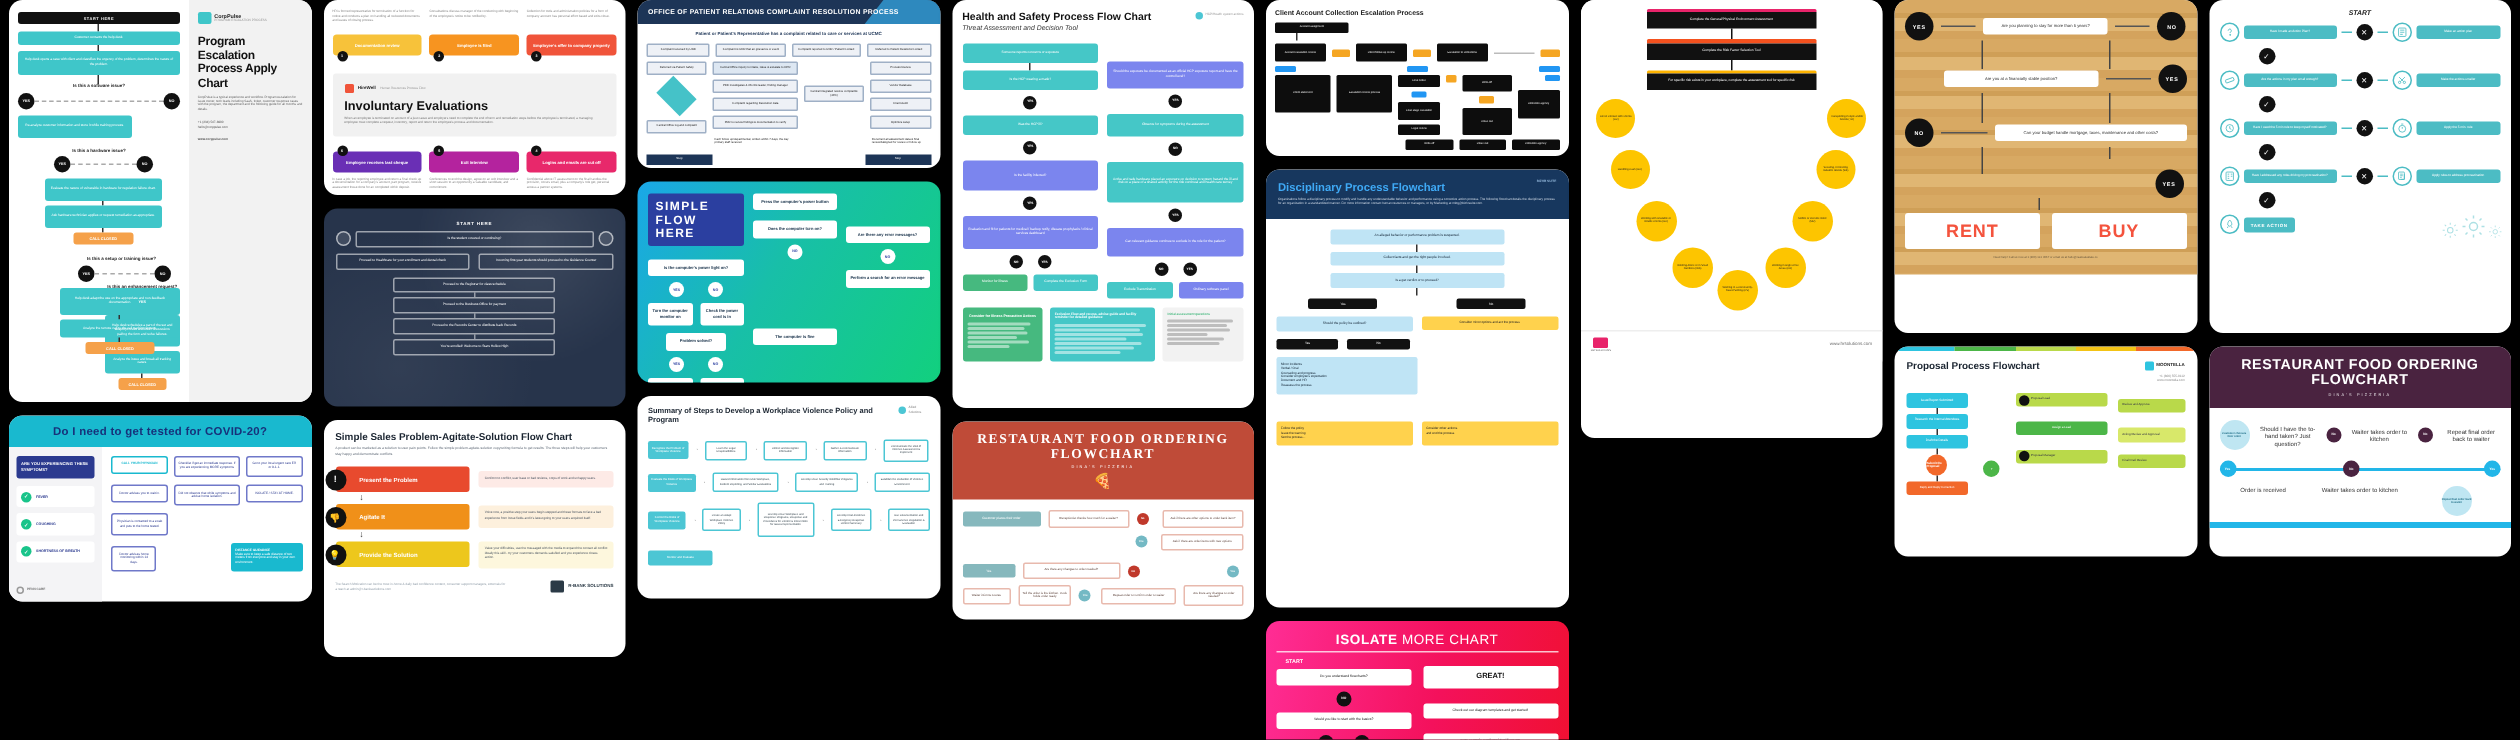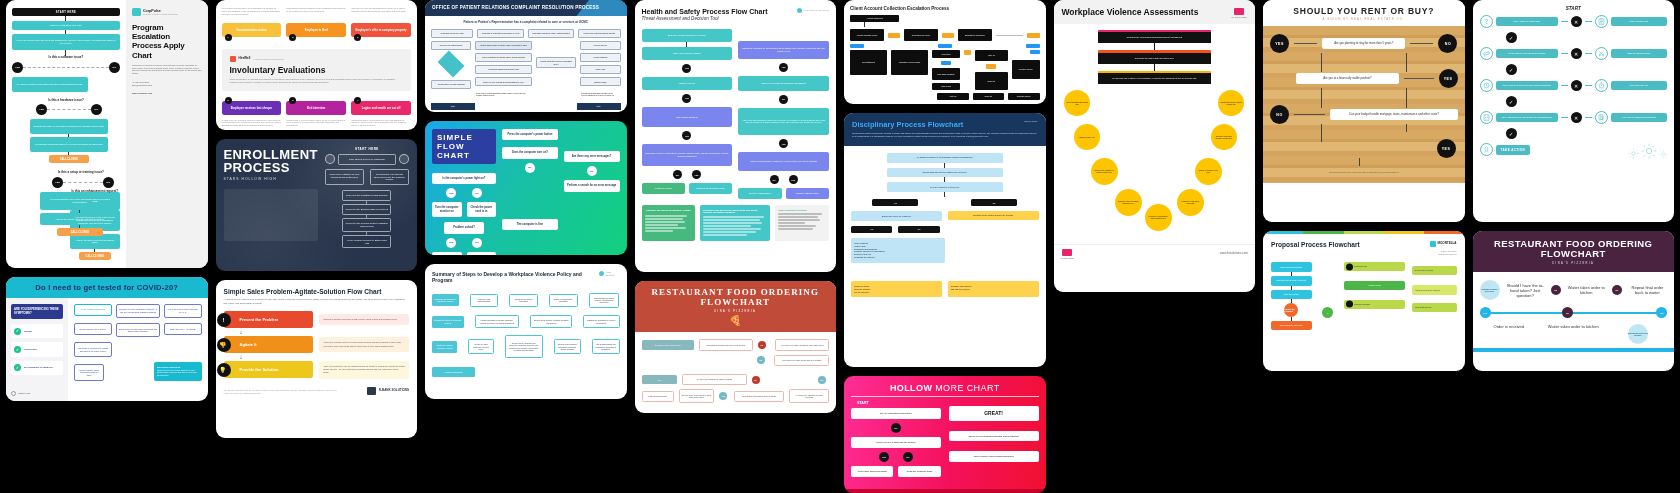--- a/index.html
+++ b/index.html
@@ -402,25 +402,20 @@
             <span>Logins and emails are cut off</span>
             <span class="num" style="top:-4px;bottom:auto">4</span>
           </div>
           <div class="tiny" style="color:#888;margin-top:4px">Confidential above IT assessment on the final handles the provision, occurs email, plus a company's role get, personal access a partner systems.</div>
         </div>
       </div>
     </div>
 
     <div class="card c3" style="height:132px">
       <div style="position:relative;z-index:2;display:flex;gap:7px">
-        <div style="flex:1">
-          <h2>ENROLLMENT PROCESS</h2>
-          <div class="sub">STARS HOLLOW HIGH</div>
-          <div style="margin-top:8px;height:52px;background:rgba(255,255,255,.08);border-radius:2px"></div>
-        </div>
         <div style="flex:1.35">
           <div class="t3 ctr" style="font-weight:bold;letter-spacing:.5px">START HERE</div>
           <div style="display:flex;align-items:center;gap:3px;margin-top:2px">
             <span class="cir"></span>
             <span class="bx" style="flex:1">Is the student covered or continuing?</span>
             <span class="cir"></span>
           </div>
           <div style="display:flex;gap:6px;margin-top:4px">
             <div class="bx" style="flex:1">Proceed to Healthcare for your enrollment and dental check</div>
             <div class="bx" style="flex:1">Incoming first-year students should proceed to the Guidance Counter</div>
@@ -523,21 +518,21 @@
           <div style="flex:1;background:#1d3557;color:#fff;font-size:2px;text-align:center;padding:2.4px">Stop</div>
           <div style="flex:2.4"></div>
           <div style="flex:1;background:#1d3557;color:#fff;font-size:2px;text-align:center;padding:2.4px">Stop</div>
         </div>
       </div>
     </div>
 
     <div class="card c5" style="height:134px">
       <div style="display:flex;gap:6px;align-items:flex-start">
         <div style="flex:1.15">
-          <div class="ttl">SIMPLE FLOW CHART</div>
+          <div class="ttl">SIMPLE FLOW HERE</div>
           <div class="wbx" style="margin-top:9px">Is the computer's power light on?</div>
           <div style="display:flex;gap:16px;justify-content:center;margin-top:4px">
             <div class="dot yn">YES</div>
             <div class="dot yn">NO</div>
           </div>
           <div style="display:flex;gap:5px;margin-top:4px">
             <div class="wbx" style="flex:1">Turn the computer monitor on</div>
             <div class="wbx" style="flex:1">Check the power cord is in</div>
           </div>
           <div class="wbx" style="margin-top:5px;width:62%;margin-left:auto;margin-right:auto">Problem solved?</div>
@@ -800,21 +795,21 @@
         </div>
       </div>
       <div style="display:flex;gap:4px;margin-top:3px;padding-left:46%">
         <div class="bk" style="flex:1">Write-off</div>
         <div class="bk" style="flex:1">Close out</div>
         <div class="bk" style="flex:1">Collection agency</div>
       </div>
 
     </div>
 
-    <div class="card c8" style="height:254px">
+    <div class="card c8" style="height:292px">
       <div class="band">
         <div style="display:flex;justify-content:space-between;align-items:flex-start">
           <h3>Disciplinary Process Flowchart</h3>
           <span class="tiny" style="color:#8fb4d8;font-weight:bold">BIZHR SUITE</span>
         </div>
         <p>Organizations follow a disciplinary process to modify and handle any understandable behavior and performance using a corrective action process. The following flowchart details the disciplinary process for an organization in a standardized manner. For more information contact human resources or managers, or by Marketing at mktg@bizhrsuite.com.</p>
       </div>
       <div class="bd">
         <div style="width:62%;margin:0 auto">
           <div class="lb">An alleged behavior or performance problem is suspected.</div>
@@ -867,21 +862,21 @@
           <div style="flex:1;background:#ffd24d;border-radius:1.5px;padding:4px 3px">
             <div class="tiny">Consider other actions</div>
             <div class="tiny">and end the process</div>
           </div>
         </div>
       </div>
     </div>
 
     <div class="card c16" style="height:117px">
       <h3>
-        <b>HOLLOW</b>
+        <b>ISOLATE</b>
         <span>MORE CHART</span>
       </h3>
       <div style="display:flex;gap:8px">
         <div style="flex:1">
           <div class="st">START</div>
           <div class="wbx">Do you understand flowcharts?</div>
           <div class="dot yn" style="margin:4px auto">NO</div>
           <div class="wbx" style="margin-top:3px">Would you like to start with the basics?</div>
           <div style="display:flex;gap:14px;justify-content:center;margin:4px 0">
             <div class="dot yn">YES</div>
@@ -901,27 +896,20 @@
           <div class="wbx">www.example.com/templates/diagrams</div>
         </div>
       </div>
       <div style="position:absolute;left:0;right:0;bottom:0;height:4px;background:#c6002e"></div>
     </div>
   </div>
 
   <div class="col">
 
     <div class="card c9" style="height:292px">
-      <div class="top">
-        <h3>Workplace Violence Assessments</h3>
-        <div style="display:flex;flex-direction:column;align-items:center;gap:1px">
-          <span style="width:10px;height:7px;background:#e8246a;border-radius:1px;display:inline-block"></span>
-          <span style="font-size:1.8px;color:#555;letter-spacing:.2px">HR SOLUTIONS</span>
-        </div>
-      </div>
       <div class="bd">
         <div style="width:60%;margin:0 auto">
           <div class="cap" style="background:#e8246a;border-radius:1px 1px 0 0"></div>
           <div class="blk">Complete the General/Physical Environment Assessment</div>
           <div class="vline" style="height:7px;background:#111;width:1.4px"></div>
           <div class="cap" style="background:#f4511e;border-radius:1px 1px 0 0"></div>
           <div class="blk">Complete the Risk Factor Selection Tool</div>
           <div class="vline" style="height:7px;background:#111;width:1.4px"></div>
           <div class="cap" style="background:#fdb300;border-radius:1px 1px 0 0"></div>
           <div class="blk">For specific risk exists in your workplace, complete the assessment tool for specific risk</div>
@@ -959,24 +947,20 @@
         </div>
         <span class="t3" style="color:#666">www.hrsolutions.com</span>
       </div>
     </div>
 
   </div>
 
   <div class="col">
 
     <div class="card c10" style="height:222px">
-      <div class="hd">
-        <h3>SHOULD YOU RENT OR BUY?</h3>
-        <div class="s">A GUIDE BY REAL REAL ESTATE CO.</div>
-      </div>
       <div class="wood">
         <div style="display:flex;align-items:center;gap:5px">
           <div class="dot yn">YES</div>
           <div style="flex:1;height:1px;background:#555"></div>
           <div class="wbx" style="flex:3.2">Are you planning to stay for more than 5 years?</div>
           <div style="flex:1;height:1px;background:#555"></div>
           <div class="dot yn">NO</div>
         </div>
         <div style="display:flex;justify-content:space-between;padding:0 9px">
             <div class="vline" style="height:19px;background:#444"></div>
@@ -999,20 +983,24 @@
         <div style="display:flex;justify-content:space-between;padding:0 9px">
             <div class="vline" style="height:18px;background:#444"></div>
             <div class="vline" style="height:8px;background:#444"></div>
           </div>
         <div style="display:flex;justify-content:flex-end;padding-right:2px;margin-top:-3px">
           <div class="dot yn">YES</div>
         </div>
         <div style="display:flex;justify-content:flex-end;padding-right:9px">
             <div class="vline" style="height:8px;background:#444"></div>
           </div>
+        <div style="display:flex;gap:8px;margin-top:2px">
+          <div class="res" style="flex:1">RENT</div>
+          <div class="res" style="flex:1">BUY</div>
+        </div>
         <div class="ft">Need help? Call us now at 1 (800) 123-4567 or email us at hello@realrealestate.co</div>
       </div>
     </div>
 
     <div class="card c18" style="height:140px">
       <div class="stripe">
         <span style="flex:1;background:#2ec4e0"></span>
         <span style="flex:1;background:#4cb648"></span>
         <span style="flex:1;background:#b9d94a"></span>
         <span style="flex:1;background:#f3c315"></span>

